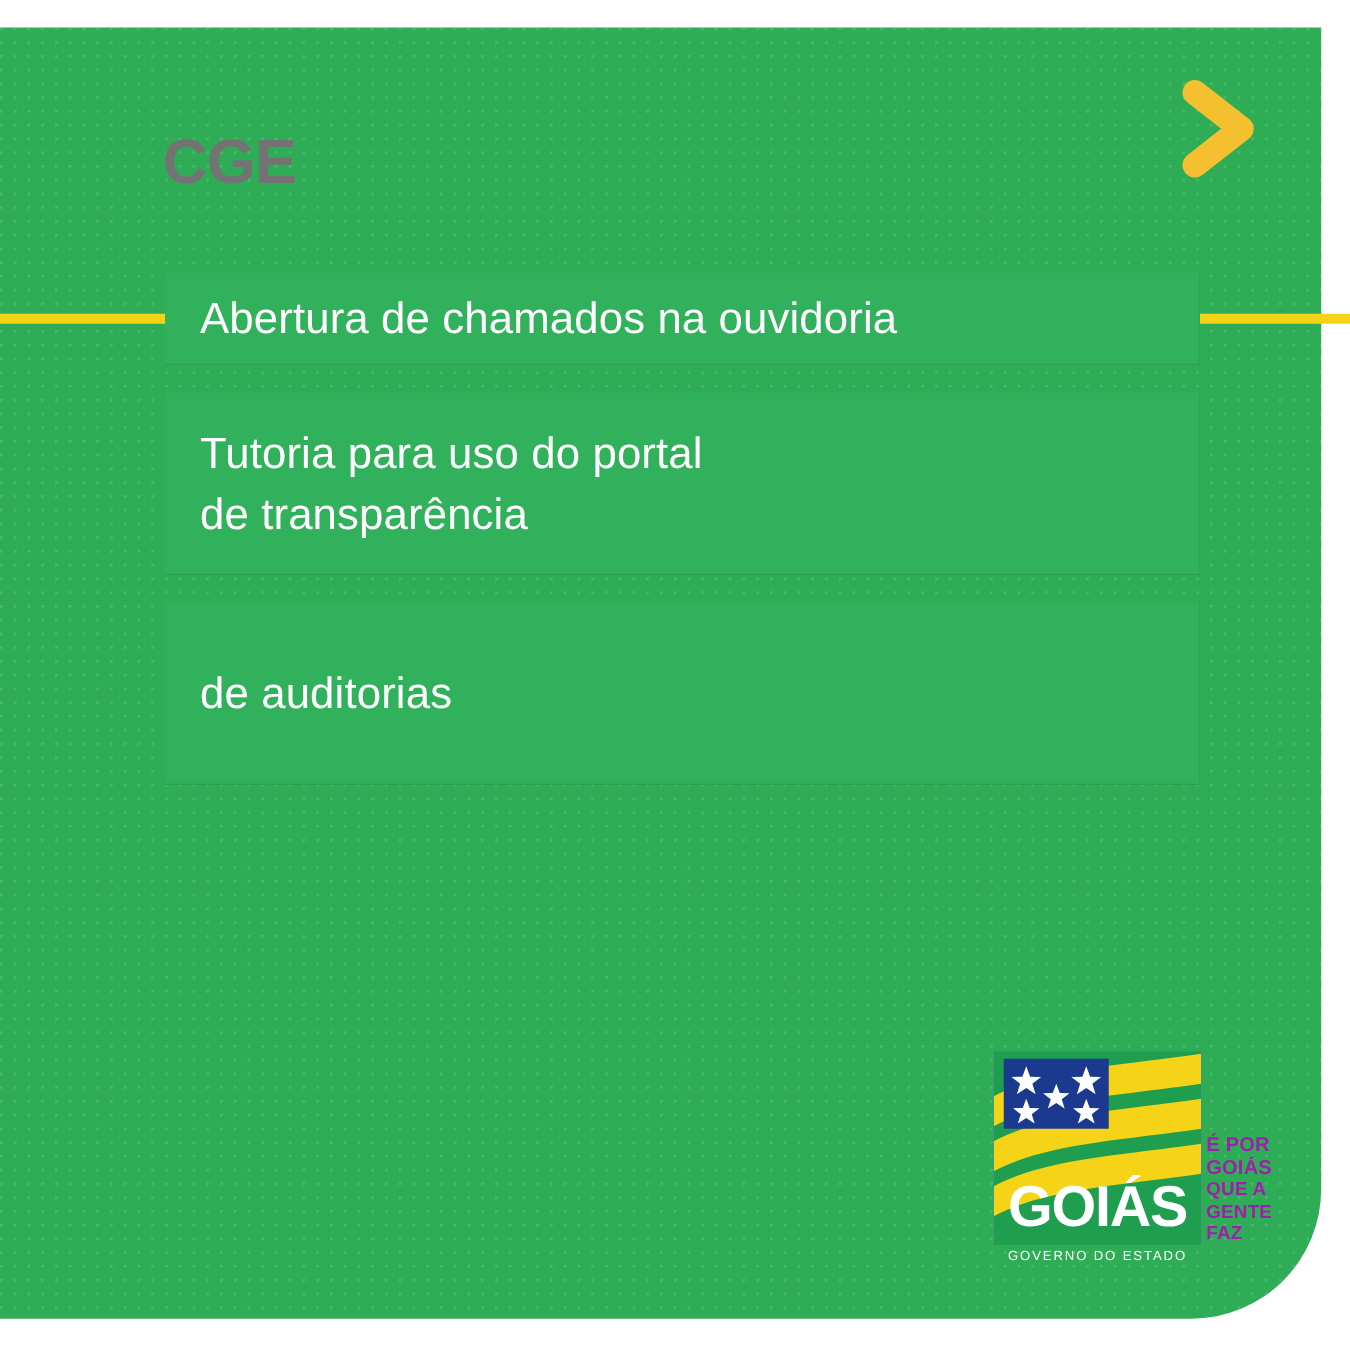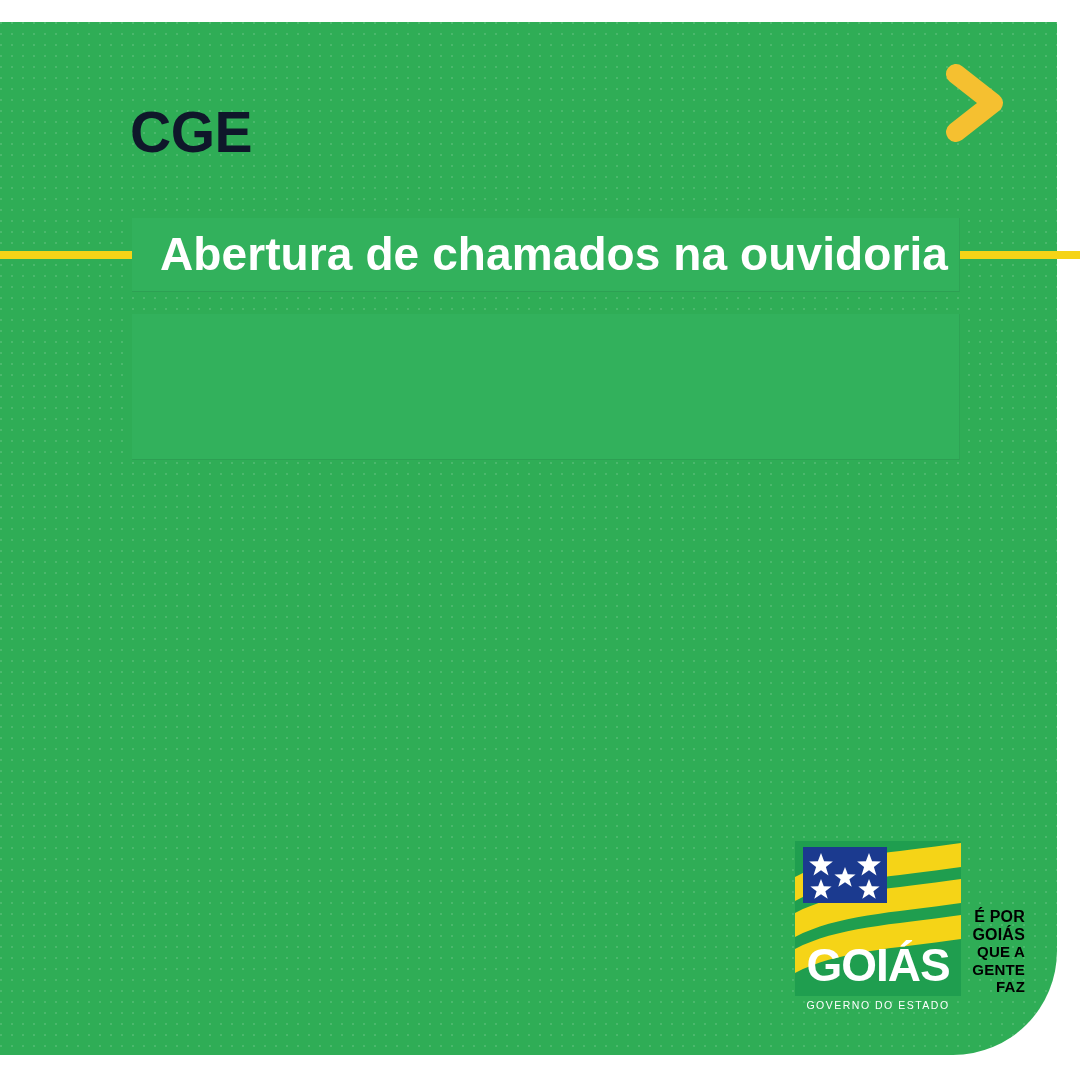--- a/index.html
+++ b/index.html
@@ -65,25 +65,25 @@
     height: 82px;
     z-index: 6;
   }
 
   
   .title {
     position: absolute;
     left: 130px;
     top: 104px;
     margin: 0;
-    font-size: 57px;
+    font-size: 50px;
     line-height: 1;
     font-weight: 700;
     letter-spacing: -0.5px;
-    color: #0f172a;
+    color: #737373;
     z-index: 5;
   }
 
   
   .card-list {
     position: absolute;
     left: 132px;
     top: 218px;
     width: 828px;
     z-index: 5;
@@ -99,23 +99,23 @@
     padding: 0 0 0 28px;
     display: flex;
     flex-direction: column;
     justify-content: center;
   }
 
   .card.single { height: 74px; }
   .card.double { height: 146px; margin-top: 22px; }
 
   .card-line {
-    font-size: 46px;
+    font-size: 35px;
     line-height: 49px;
-    font-weight: 700;
+    font-weight: 400;
     color: #ffffff;
     letter-spacing: 0.1px;
     white-space: nowrap;
   }
 
   
   .logo-block {
     position: absolute;
     left: 795px;
     top: 841px;
@@ -148,27 +148,26 @@
   }
 
   .tagline {
     position: absolute;
     left: 170px;
     top: 67px;
     width: 60px;
   }
 
   .tagline-line {
-    color: #000000;
+    color: #a21caf;
     font-weight: 700;
     font-size: 15px;
     line-height: 17.5px;
     letter-spacing: 0.2px;
     white-space: nowrap;
-    text-align: right;
   }
   .tagline-line.strong { font-size: 16px; }
 </style>
 </head>
 <body>
 
 <div id="stage">
 
   <div class="green-panel">
     <div class="dot-texture"></div>
@@ -183,22 +182,27 @@
   </div>
 
   <h1 class="title">CGE</h1>
 
   <div class="card-list">
 
     <div class="card single">
       <div class="card-line">Abertura de chamados na ouvidoria</div>
     </div>
 
-
     <div class="card double">
+      <div class="card-line">Tutoria para uso do portal</div>
+      <div class="card-line">de transparência</div>
+    </div>
+
+    <div class="card double">
+      <div class="card-line">de auditorias</div>
     </div>
 
   </div>
 
   <div class="logo-block">
 
     <div class="logo-flag-box">
       <svg viewBox="0 0 166 155" width="166" height="155" aria-hidden="true">
         <rect x="0" y="0" width="166" height="155" fill="#1f9e4f"></rect>
 

